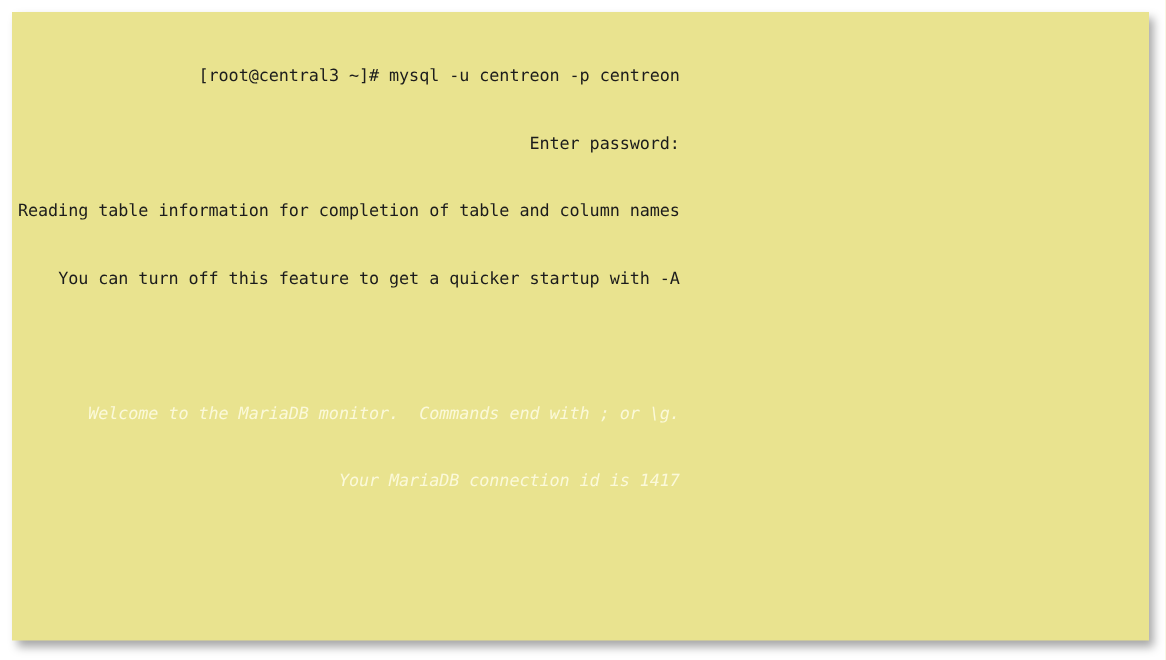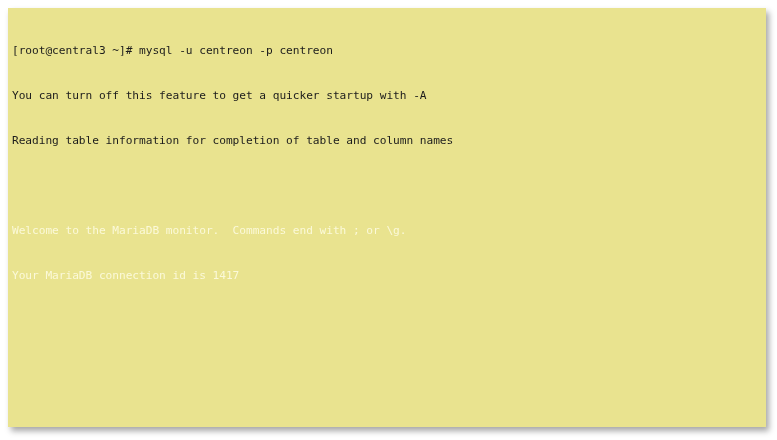--- a/index.html
+++ b/index.html
@@ -28,34 +28,36 @@
       padding: 0;
       font-family: "DejaVu Sans Mono", "Liberation Mono", monospace;
       font-size: 11.2px;
       line-height: 15px;
       letter-spacing: -0.05px;
       white-space: pre;
     }
     .line {
       display: block;
       height: 15px;
+      text-align: right;
     }
     .line.input { color: #1c1c1c; }
     .line.output { color: #1c1c1c; }
-    .line.info { color: #fbf9d9; }
+    .line.info { color: #fbf9d9; font-style: italic; }
     .line.blank { color: transparent; }
   </style>
 </head>
 <body>
 
 <div class="terminal">
   <div class="lines">
     <span class="line input">[root@central3 ~]# mysql -u centreon -p centreon</span>
+    <span class="line output">Enter password:</span>
+    <span class="line output">Reading table information for completion of table and column names</span>
     <span class="line output">You can turn off this feature to get a quicker startup with -A</span>
-    <span class="line output">Reading table information for completion of table and column names</span>
     <span class="line blank"> </span>
     <span class="line info">Welcome to the MariaDB monitor.  Commands end with ; or \g.</span>
     <span class="line info">Your MariaDB connection id is 1417</span>
     <span class="line blank"> </span>
     
     
     
     
     
     

